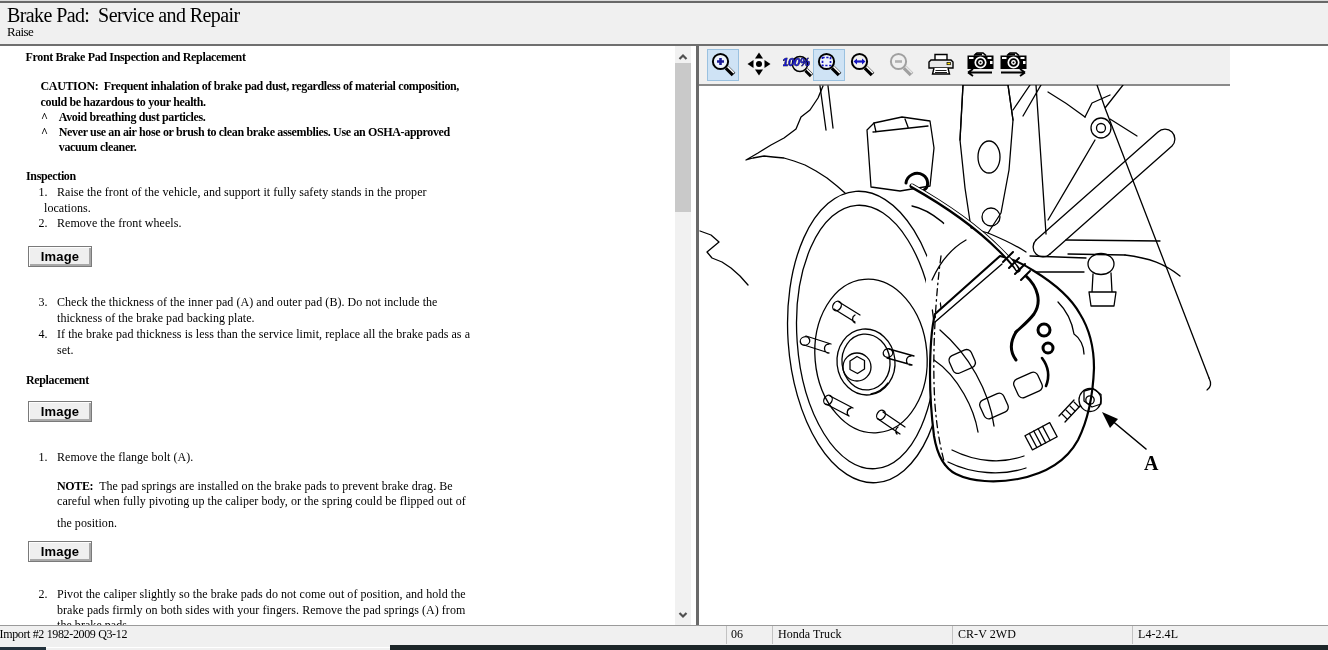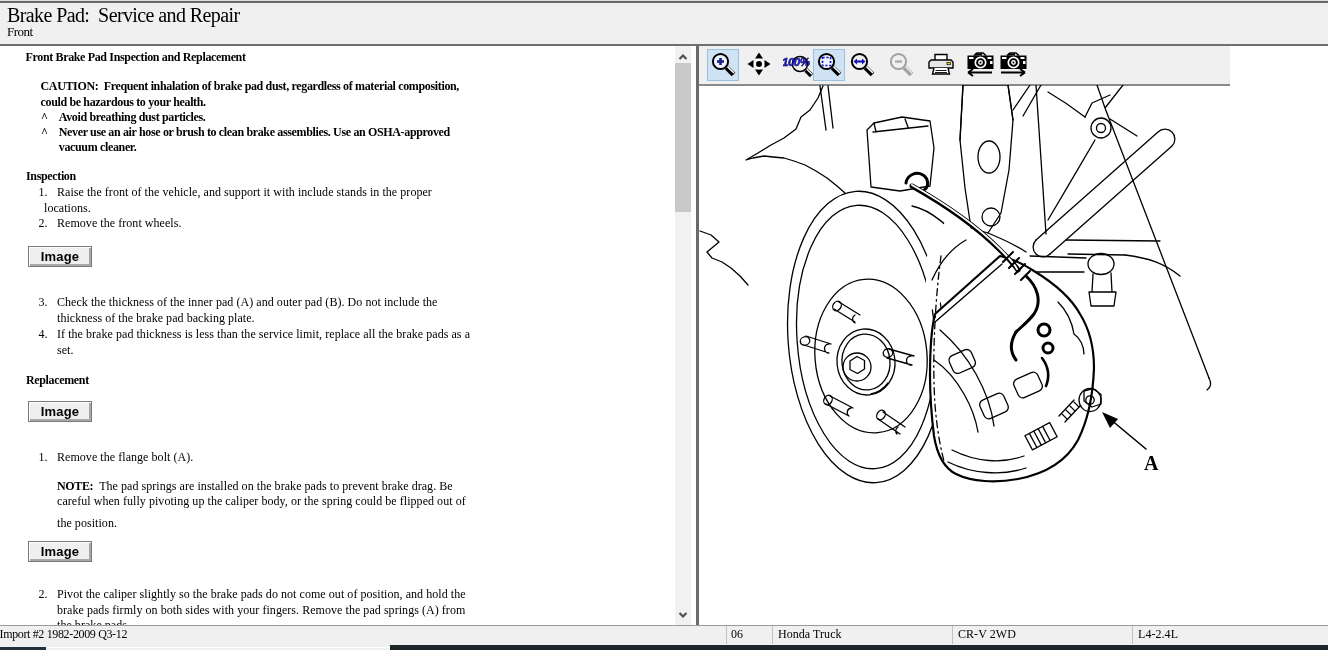--- a/index.html
+++ b/index.html
@@ -33,34 +33,34 @@
 #sb{position:absolute;left:0;top:625px;width:1328px;height:20px;background:#f0f0f0;border-top:1px solid #9a9a9a;box-sizing:border-box;}
 .vsep{position:absolute;top:626px;width:1px;height:18px;background:#c2c2c2;}
 #strip{position:absolute;left:0;top:645px;width:1328px;height:5px;background:#f0f0f0;}
 #strip .d1{position:absolute;left:0;top:2px;width:46px;height:3px;background:#22313c;}
 #strip .d2{position:absolute;left:390px;top:0;width:938px;height:5px;background:#1d2629;}
 </style></head><body>
 <div id="hdr"></div>
 <div id="top0"></div>
 <div id="top1"></div>
 <div id="t1">Brake Pad:&nbsp; Service and Repair</div>
-<div id="t2">Front</div>
+<div id="t2">Raise</div>
 <div id="hdrline"></div>
 
 <div class="L B" style="left:25.5px;top:49.5px;">Front Brake Pad Inspection and Replacement</div>
 <div class="L B" style="left:40.5px;top:78.5px;">CAUTION:&nbsp; Frequent inhalation of brake pad dust, regardless of material composition,</div>
 <div class="L B" style="left:40.5px;top:94.5px;">could be hazardous to your health.</div>
 <div class="L B" style="left:41px;top:109.5px;">^</div>
 <div class="L B" style="left:58.75px;top:109.5px;">Avoid breathing dust particles.</div>
 <div class="L B" style="left:41px;top:124.5px;">^</div>
 <div class="L B" style="left:58.75px;top:124.5px;">Never use an air hose or brush to clean brake assemblies. Use an OSHA-approved</div>
 <div class="L B" style="left:58.75px;top:140px;">vacuum cleaner.</div>
 <div class="L B" style="left:26px;top:169px;">Inspection</div>
 <div class="L" style="left:38.5px;top:184.5px;">1.</div>
-<div class="L" style="left:57px;top:184.5px;">Raise the front of the vehicle, and support it with include stands in the proper</div>
+<div class="L" style="left:57px;top:184.5px;">Raise the front of the vehicle, and support it fully safety stands in the proper</div>
 <div class="L" style="left:44px;top:200.5px;">locations.</div>
 <div class="L" style="left:38.5px;top:215.5px;">2.</div>
 <div class="L" style="left:57px;top:215.5px;">Remove the front wheels.</div>
 <div class="imgbtn" style="top:246px;">Image</div>
 <div class="L" style="left:38.5px;top:295px;">3.</div>
 <div class="L" style="left:57px;top:295px;">Check the thickness of the inner pad (A) and outer pad (B). Do not include the</div>
 <div class="L" style="left:57px;top:310.5px;">thickness of the brake pad backing plate.</div>
 <div class="L" style="left:38.5px;top:326.5px;">4.</div>
 <div class="L" style="left:57px;top:326.5px;">If the brake pad thickness is less than the service limit, replace all the brake pads as a</div>
 <div class="L" style="left:57px;top:342.5px;">set.</div>

